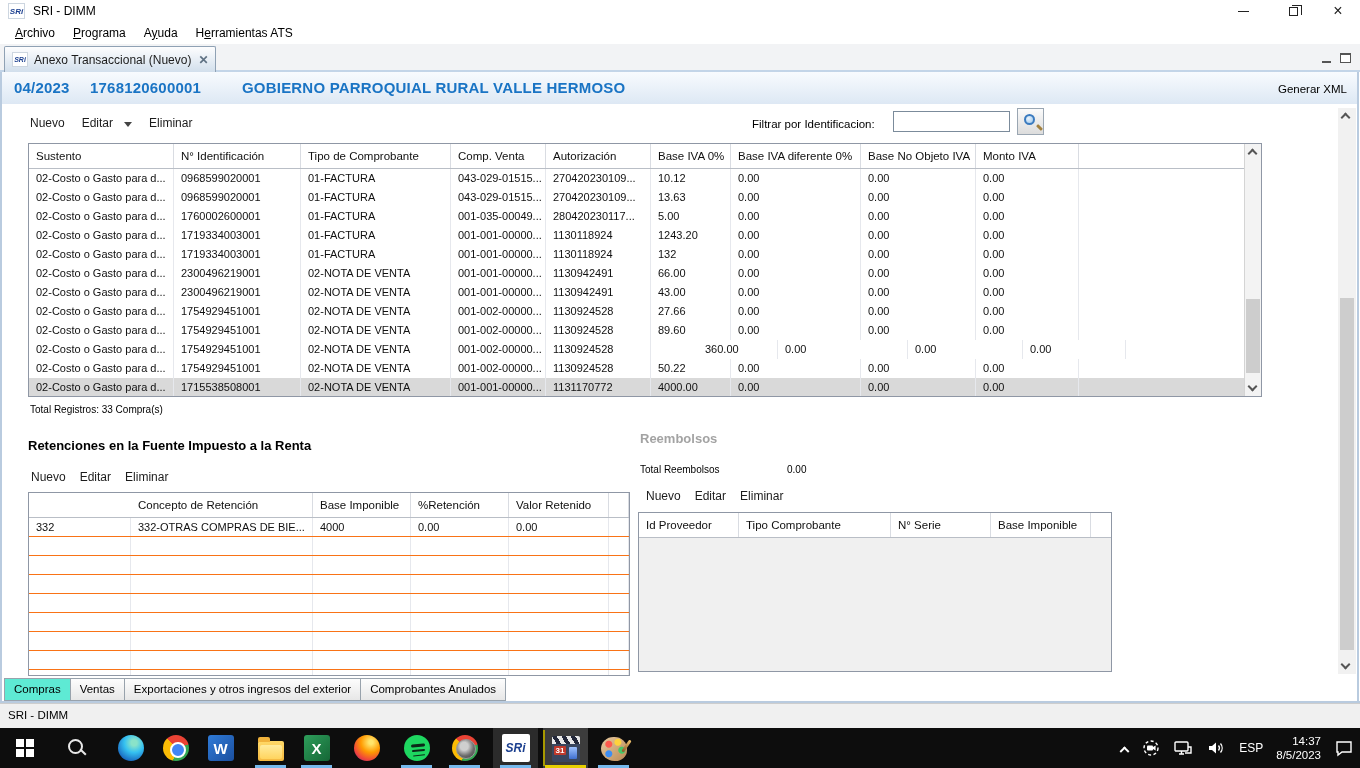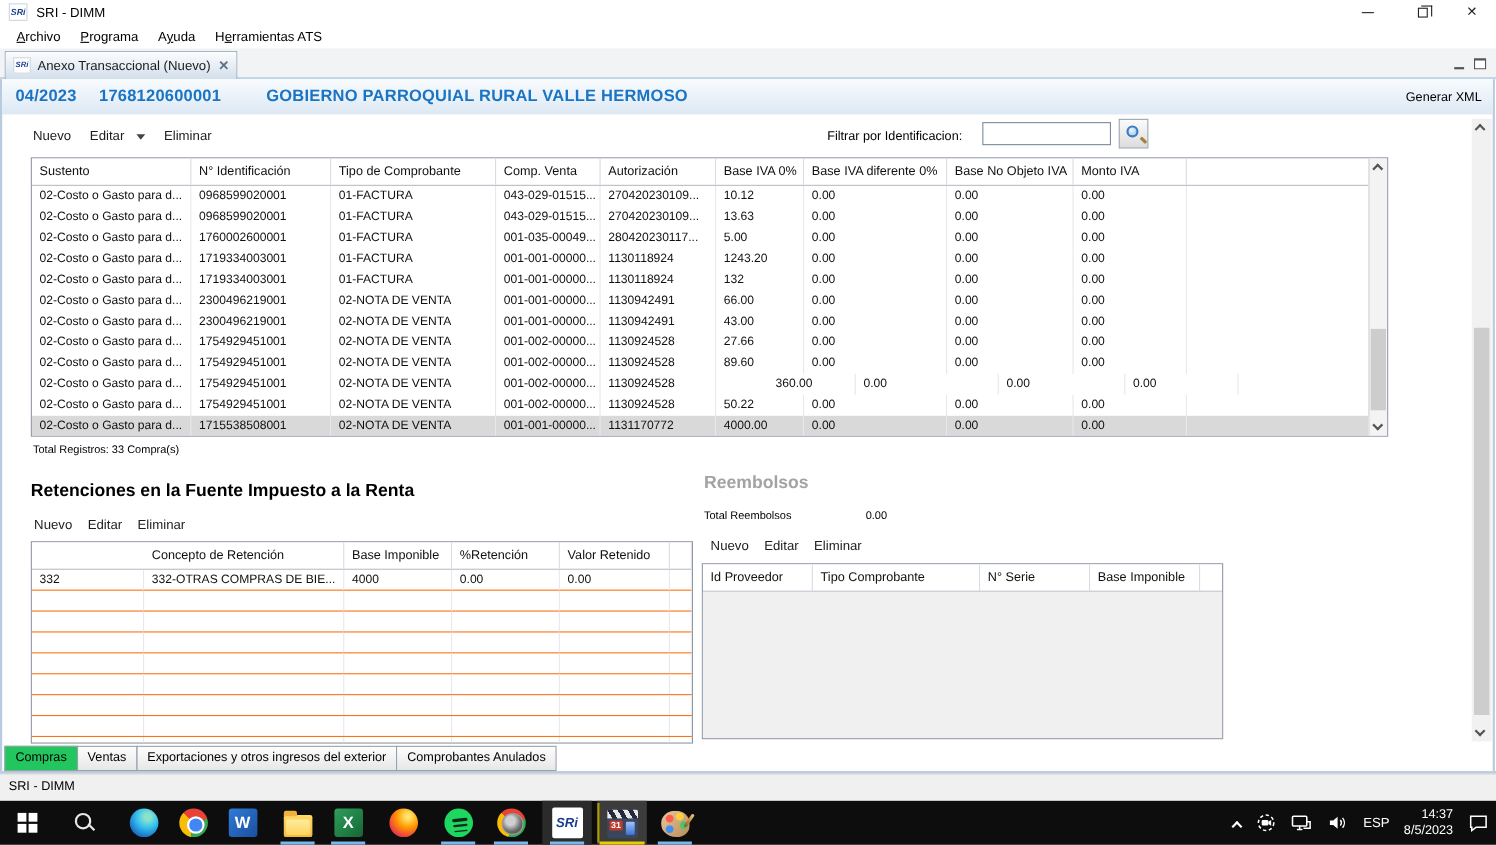--- a/index.html
+++ b/index.html
@@ -69,29 +69,29 @@
   .vscroll { position:absolute; right:0; top:0; bottom:0; width:17px; background:#f3f3f3; border-left:1px solid #d4d4d4; }
   .vthumb { position:absolute; left:1px; width:14px; background:#cdcdcd; }
   .chev { position:absolute; left:4px; width:7px; height:7px; border-right:2px solid #555; border-bottom:2px solid #555; }
   .chev.up { transform:rotate(225deg); top:6px; } .chev.down { transform:rotate(45deg); bottom:6px; }
 
   #ret-table { left:28px; top:492px; width:602px; height:184px; overflow:hidden; }
   #reem-table { left:638px; top:512px; width:474px; height:160px; }
   #reem-body { position:absolute; left:0; top:25px; right:0; bottom:0; background:#f0f0f0; }
 
   .label-sm { position:absolute; font-size:10px; color:#000; white-space:nowrap; }
-  .sec-title { position:absolute; font-size:16px; font-weight:bold; color:#000; white-space:nowrap; }
+  .sec-title { position:absolute; font-size:13px; font-weight:bold; color:#000; white-space:nowrap; }
   .sec-actions { position:absolute; display:flex; gap:14px; font-size:12px; color:#1c1c1c; }
   #reem-title { color:#a3a3a3; }
 
   
   #bottom-tabs { position:absolute; left:4px; top:678px; height:23px; display:flex; }
   .btab { font-size:11.5px; color:#000; line-height:21px; padding:0 9px; border:1px solid #98a2ac; margin-right:-1px;
     background:linear-gradient(#fdfdfd,#e7e7e7); white-space:nowrap; }
-  .btab.active { background:#22c55e; }
+  .btab.active { background:#5eead4; }
   #statusbar { position:absolute; left:0; top:703px; width:1360px; height:25px; background:#f0f0f0; border-top:1px solid #cdcdcd; }
   #status-text { position:absolute; left:8px; top:5px; font-size:11.5px; color:#000; }
 
   #outer-scroll { position:absolute; left:1338px; top:108px; width:18px; height:566px; background:#f1f1f1; }
   #outer-thumb { position:absolute; left:2px; top:190px; width:14px; height:352px; background:#cdcdcd; }
 
   
   #taskbar { position:absolute; left:0; top:728px; width:1360px; height:40px; background:#0d0d0d; }
   .tbtn { position:absolute; top:0; width:45px; height:40px; display:flex; align-items:center; justify-content:center; }
   .tbtn.lighter { background:#2b2b2b; } .tbtn.activeapp { background:#3c3c3c; }

